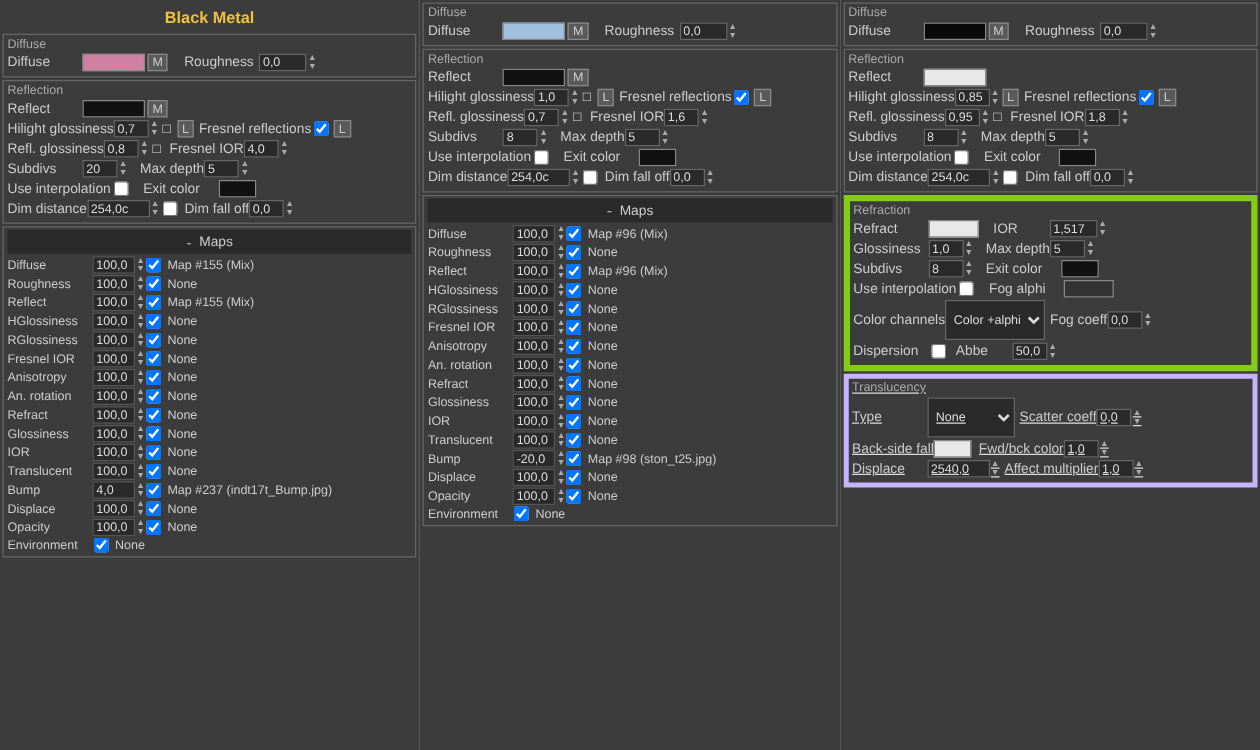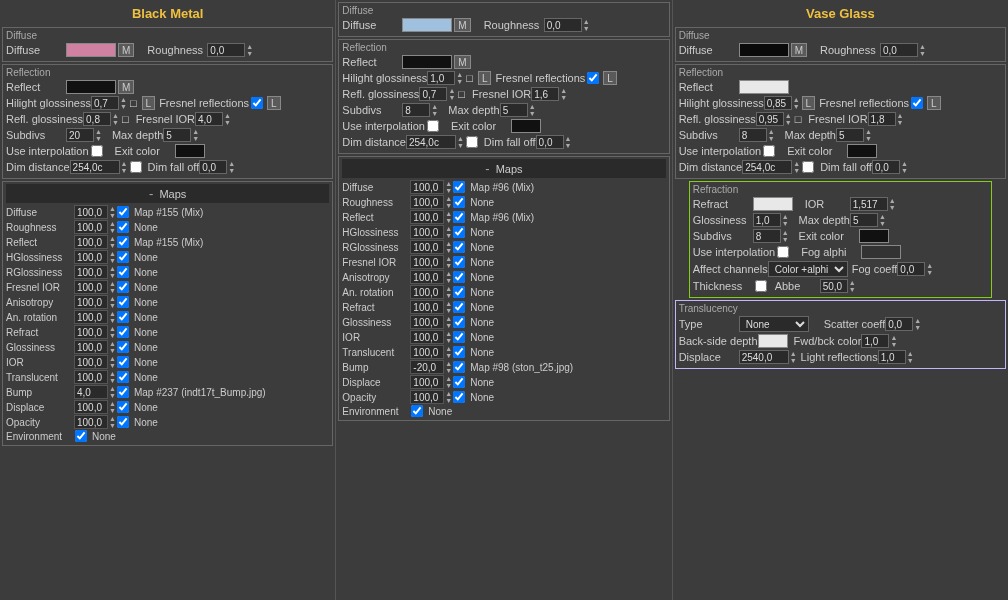--- a/index.html
+++ b/index.html
@@ -179,32 +179,33 @@
       color: #ccc;
       font-size: 10px;
       margin-left: 4px;
       white-space: nowrap;
     }
     .select-box {
       background: #2a2a2a;
       border: 1px solid #666;
       color: #ddd;
       font-size: 10px;
-      height: 16px;
+      height: 32px;
       padding: 0 2px;
     }
     .refraction-section {
-      border: 1px solid #84cc16;
-      margin: 2px 16px;
-      padding: 2px 3px;
-    }
-    .translucency-section {
-      border: 1px solid #c4b5fd;
+      border: 5px solid #84cc16;
       margin: 2px 2px;
       padding: 2px 3px;
+    }
+    .translucency-section {
+      border: 4px solid #c4b5fd;
+      margin: 2px 2px;
+      padding: 2px 3px;
+      text-decoration: underline;
     }
   </style>
 </head>
 <body>
 
 <div class="panels-container">
 
   <div class="panel">
     <div class="panel-title">Black Metal</div>
 
@@ -705,21 +706,20 @@
           <div class="map-row">
             <span class="map-label">Environment</span>
             <input type="checkbox" class="map-check" checked="" style="">
             <span class="map-name">None</span>
           </div>
         </div>
     </div>
   </div>
 
   <div class="panel">
-    <div class="panel-title">Vase Glass</div>
     <div class="section">
       <div class="section-label">Diffuse</div>
       <div class="row">
         <span class="label">Diffuse</span>
         <div class="color-swatch swatch-verydark"></div>
         <button class="btn-m">M</button>
         <span style="margin-left:10px;" class="label">Roughness</span>
         <input class="spinbox" value="0,0" readonly="" style="">
         <div class="spin-arrows">
             <span class="spin-arrow">▲</span>
@@ -833,75 +833,75 @@
         <span style="margin-left:10px;" class="label">Exit color</span>
         <div class="color-swatch swatch-black" style="width:30px;"></div>
       </div>
       <div class="row">
         <span class="label">Use interpolation</span>
         <input type="checkbox" class="checkbox" style="">
         <span style="margin-left:10px;" class="label">Fog alphi</span>
         <div class="color-swatch swatch-darkgray" style="width:40px;"></div>
       </div>
       <div class="row">
-        <span class="label">Affect channels</span>
+        <span class="label">Color channels</span>
         <select class="select-box">
           <option>Color +alphi</option>
         </select>
         <span style="margin-left:4px;" class="label-sm">Fog coeff</span>
         <input class="spinbox-sm" value="0,0" readonly="" style="">
         <div class="spin-arrows">
             <span class="spin-arrow">▲</span>
             <span class="spin-arrow">▼</span>
           </div>
       </div>
       <div class="row">
-        <span class="label">Thickness</span>
+        <span class="label">Dispersion</span>
         <input type="checkbox" class="checkbox" style="">
         <span style="margin-left:6px;" class="label-sm">Abbe</span>
         <input class="spinbox-sm" value="50,0" readonly="" style="">
         <div class="spin-arrows">
             <span class="spin-arrow">▲</span>
             <span class="spin-arrow">▼</span>
           </div>
       </div>
     </div>
 
     <div class="translucency-section">
       <div class="section-label">Translucency</div>
       <div class="row">
         <span class="label">Type</span>
         <select class="select-box" style="width:70px;">
           <option>None</option>
         </select>
-        <span style="margin-left:15px;" class="label-sm">Scatter coeff</span>
+        <span style="margin-left:4px;" class="label-sm">Scatter coeff</span>
         <input class="spinbox-sm" value="0,0" readonly="" style="">
         <div class="spin-arrows">
             <span class="spin-arrow">▲</span>
             <span class="spin-arrow">▼</span>
           </div>
       </div>
       <div class="row">
-        <span class="label">Back-side depth</span>
+        <span class="label">Back-side fall</span>
         <div class="color-swatch swatch-nearwhite" style="width:30px;"></div>
         <span style="margin-left:4px;" class="label-sm">Fwd/bck color</span>
         <input class="spinbox-sm" value="1,0" readonly="" style="">
         <div class="spin-arrows">
             <span class="spin-arrow">▲</span>
             <span class="spin-arrow">▼</span>
           </div>
       </div>
       <div class="row">
         <span class="label">Displace</span>
         <input class="spinbox-lg" value="2540,0" readonly="" style="">
         <div class="spin-arrows">
             <span class="spin-arrow">▲</span>
             <span class="spin-arrow">▼</span>
           </div>
-        <span style="margin-left:4px;" class="label-sm">Light reflections</span>
+        <span style="margin-left:4px;" class="label-sm">Affect multiplier</span>
         <input class="spinbox-sm" value="1,0" readonly="" style="">
         <div class="spin-arrows">
             <span class="spin-arrow">▲</span>
             <span class="spin-arrow">▼</span>
           </div>
       </div>
     </div>
   </div>
 </div>
 

